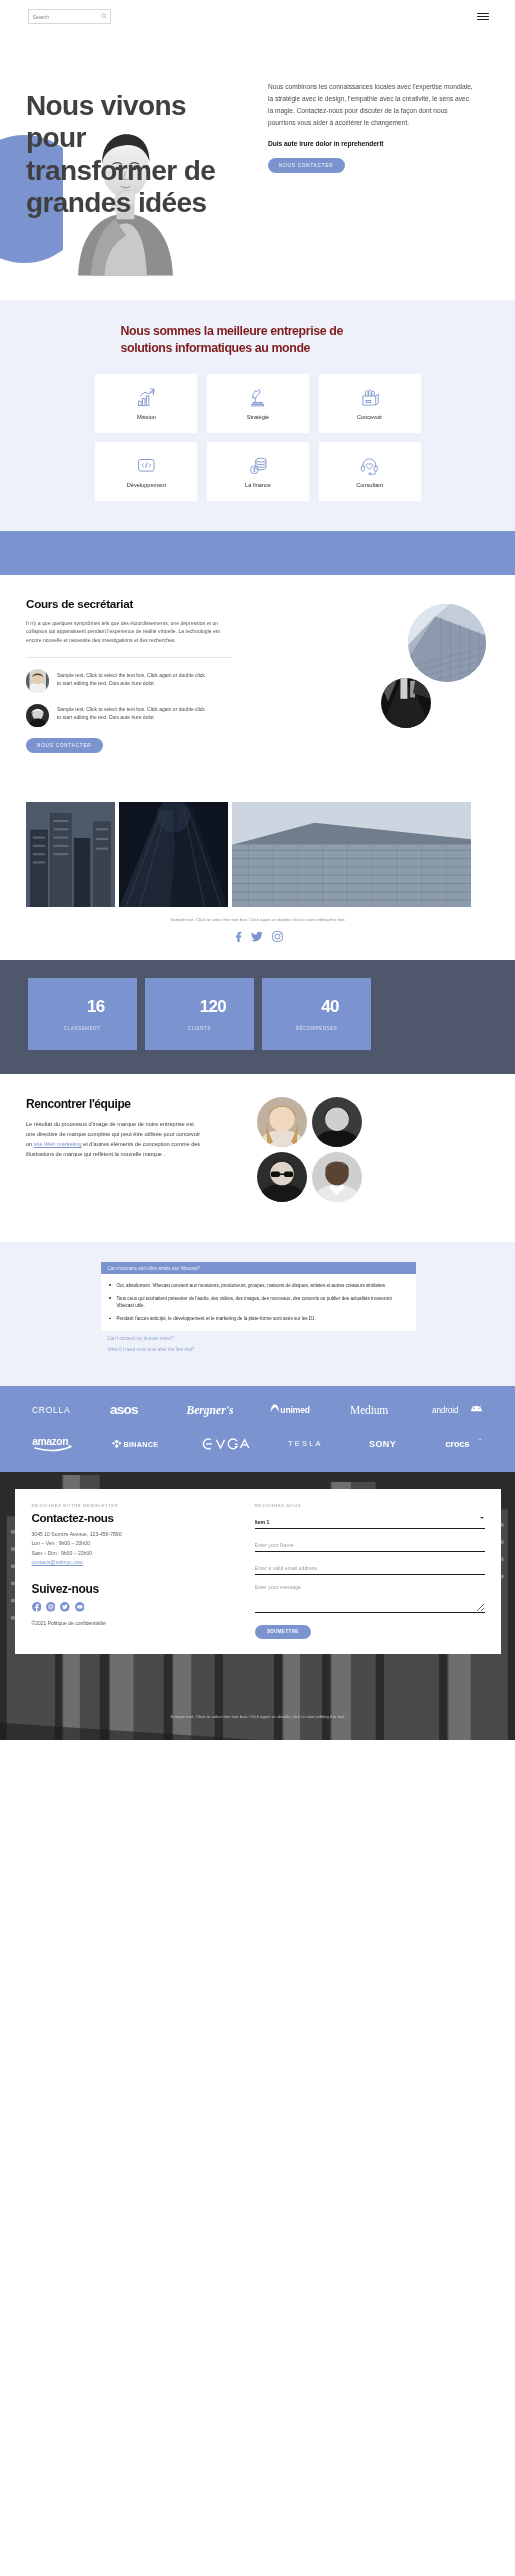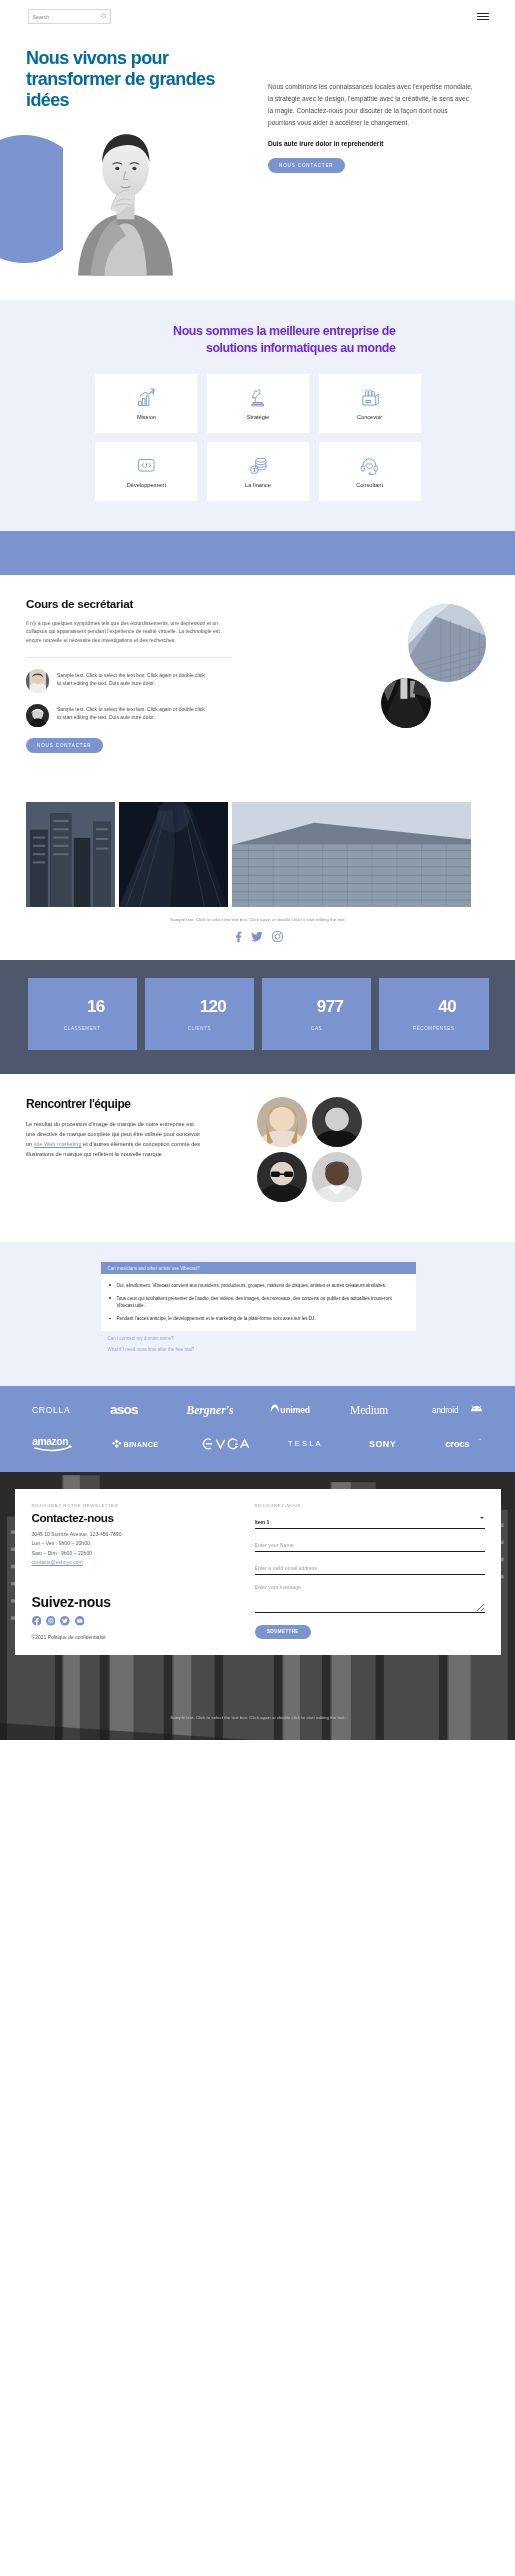--- a/index.html
+++ b/index.html
@@ -46,22 +46,22 @@
   
   .hero { position: relative; background: #fff; padding-bottom: 6.9px; min-height: 267px; }
   .hero-blob {
     position: absolute; left: -40px; top: 102px;
     width: 128px; height: 128px; border-radius: 50%;
     background: #7b93ce; z-index: 1;
   }
   .hero-inner { position: relative; z-index: 3; display: flex; padding: 0 26px; }
   .hero-left { width: 227px; padding-top: 15px; }
   .hero-title {
-    font-size: 18px; line-height: 1.16; font-weight: 700;
-    letter-spacing: -0.6px; color: #0369a1; max-width: 206px;
+    font-size: 28px; line-height: 1.16; font-weight: 700;
+    letter-spacing: -0.6px; color: #404040; max-width: 206px; margin-top: 42px;
   }
   .hero-photo {
     position: absolute; left: 63px; top: 72px; width: 125px; height: 171px;
     z-index: 2; overflow: hidden;
   }
   .hero-photo svg { display: block; }
   .hero-right { width: 230px; padding-top: 48px; padding-left: 15px; }
   .hero-para {
     font-size: 6.6px; line-height: 1.82; color: #4c4c4c; max-width: 206px;
   }
@@ -72,22 +72,22 @@
   .btn-pill {
     display: inline-flex; align-items: center; justify-content: center;
     background: #7b93ce; color: #fff; border: none; border-radius: 13.8px;
     font-size: 4.5px; letter-spacing: 0.9px; font-family: "Liberation Sans", sans-serif;
     height: 15px; padding: 0 11px; margin-top: 11px; cursor: pointer;
   }
 
   
   .services { background: #eef1fa; padding: 23.4px 0 30px; }
   .sec-title {
-    text-align: right; font-size: 12.4px; font-weight: 700;
-    line-height: 1.3; letter-spacing: -0.4px; color: #6d28d9;
+    text-align: left; font-size: 12.4px; font-weight: 700;
+    line-height: 1.3; letter-spacing: -0.4px; color: #7f1d1d;
     max-width: 275px; margin: 0 auto 18px;
   }
   .cards {
     display: grid; grid-template-columns: repeat(3, 102px);
     gap: 9.6px; justify-content: center;
   }
   .card {
     background: #fff; height: 59px; display: flex; flex-direction: column;
     align-items: center; justify-content: center; gap: 6.2px; cursor: pointer;
   }
@@ -190,21 +190,21 @@
   .footer-bg { position: absolute; inset: 0; }
   .footer-card {
     position: relative; z-index: 3; background: #fff;
     margin: 0 15px; padding: 13.8px 16.5px 15px; display: flex; gap: 25px;
   }
   .fc-left { width: 198px; }
   .fc-eyebrow { font-size: 4.3px; letter-spacing: 0.6px; color: #9b9b9b; }
   .fc-title { font-size: 11.7px; font-weight: 700; letter-spacing: -0.4px; color: #111; margin-top: 3.4px; }
   .fc-addr { font-size: 5.1px; line-height: 1.82; color: #606060; margin-top: 6.2px; }
   .fc-mail { color: #7b93ce; }
-  .fc-follow { font-size: 14px; font-weight: 700; letter-spacing: -0.3px; color: #111; margin-top: 27px; }
+  .fc-follow { font-size: 12px; font-weight: 700; letter-spacing: -0.3px; color: #111; margin-top: 15px; }
   .fc-socials { display: flex; gap: 4.8px; margin-top: 6.2px; }
   .fc-socials svg { display: block; cursor: pointer; }
   .fc-copy { font-size: 5px; color: #555; margin-top: 7.6px; }
   .fc-right { flex: 1; }
   .field { margin-bottom: 8.3px; }
   .field select, .field input, .field textarea {
     width: 100%; border: none; border-bottom: 0.9px solid #1d1d1d;
     background: transparent; outline: none;
     font-family: "Liberation Sans", sans-serif; font-size: 5.2px;
     color: #2a2a2a; padding: 1.4px 0 2.8px;
@@ -536,24 +536,20 @@
 
   <section class="stats">
     <div class="stats-grid">
       <div class="stat">
         <div class="stat-num">16</div>
         <div class="stat-lbl">CLASSEMENT</div>
       </div>
       <div class="stat">
         <div class="stat-num">120</div>
         <div class="stat-lbl">CLIENTS</div>
-      </div>
-      <div class="stat">
-        <div class="stat-num">977</div>
-        <div class="stat-lbl">CAS</div>
       </div>
       <div class="stat">
         <div class="stat-num">40</div>
         <div class="stat-lbl">RÉCOMPENSES</div>
       </div>
     </div>
   </section>
 
   <section class="team">
     <div class="team-left">

